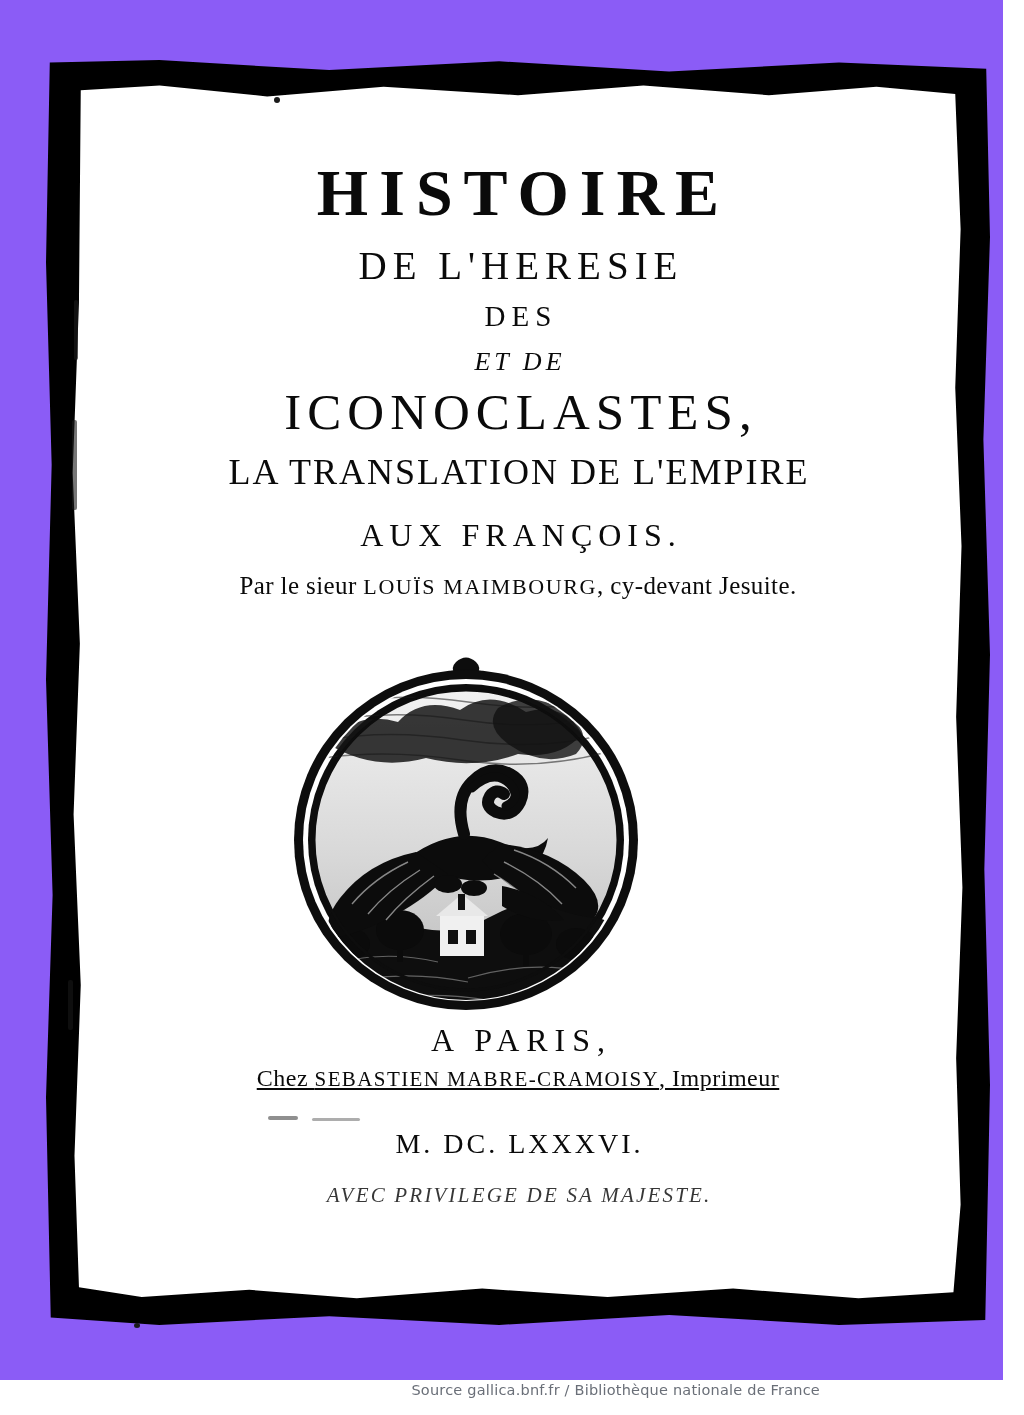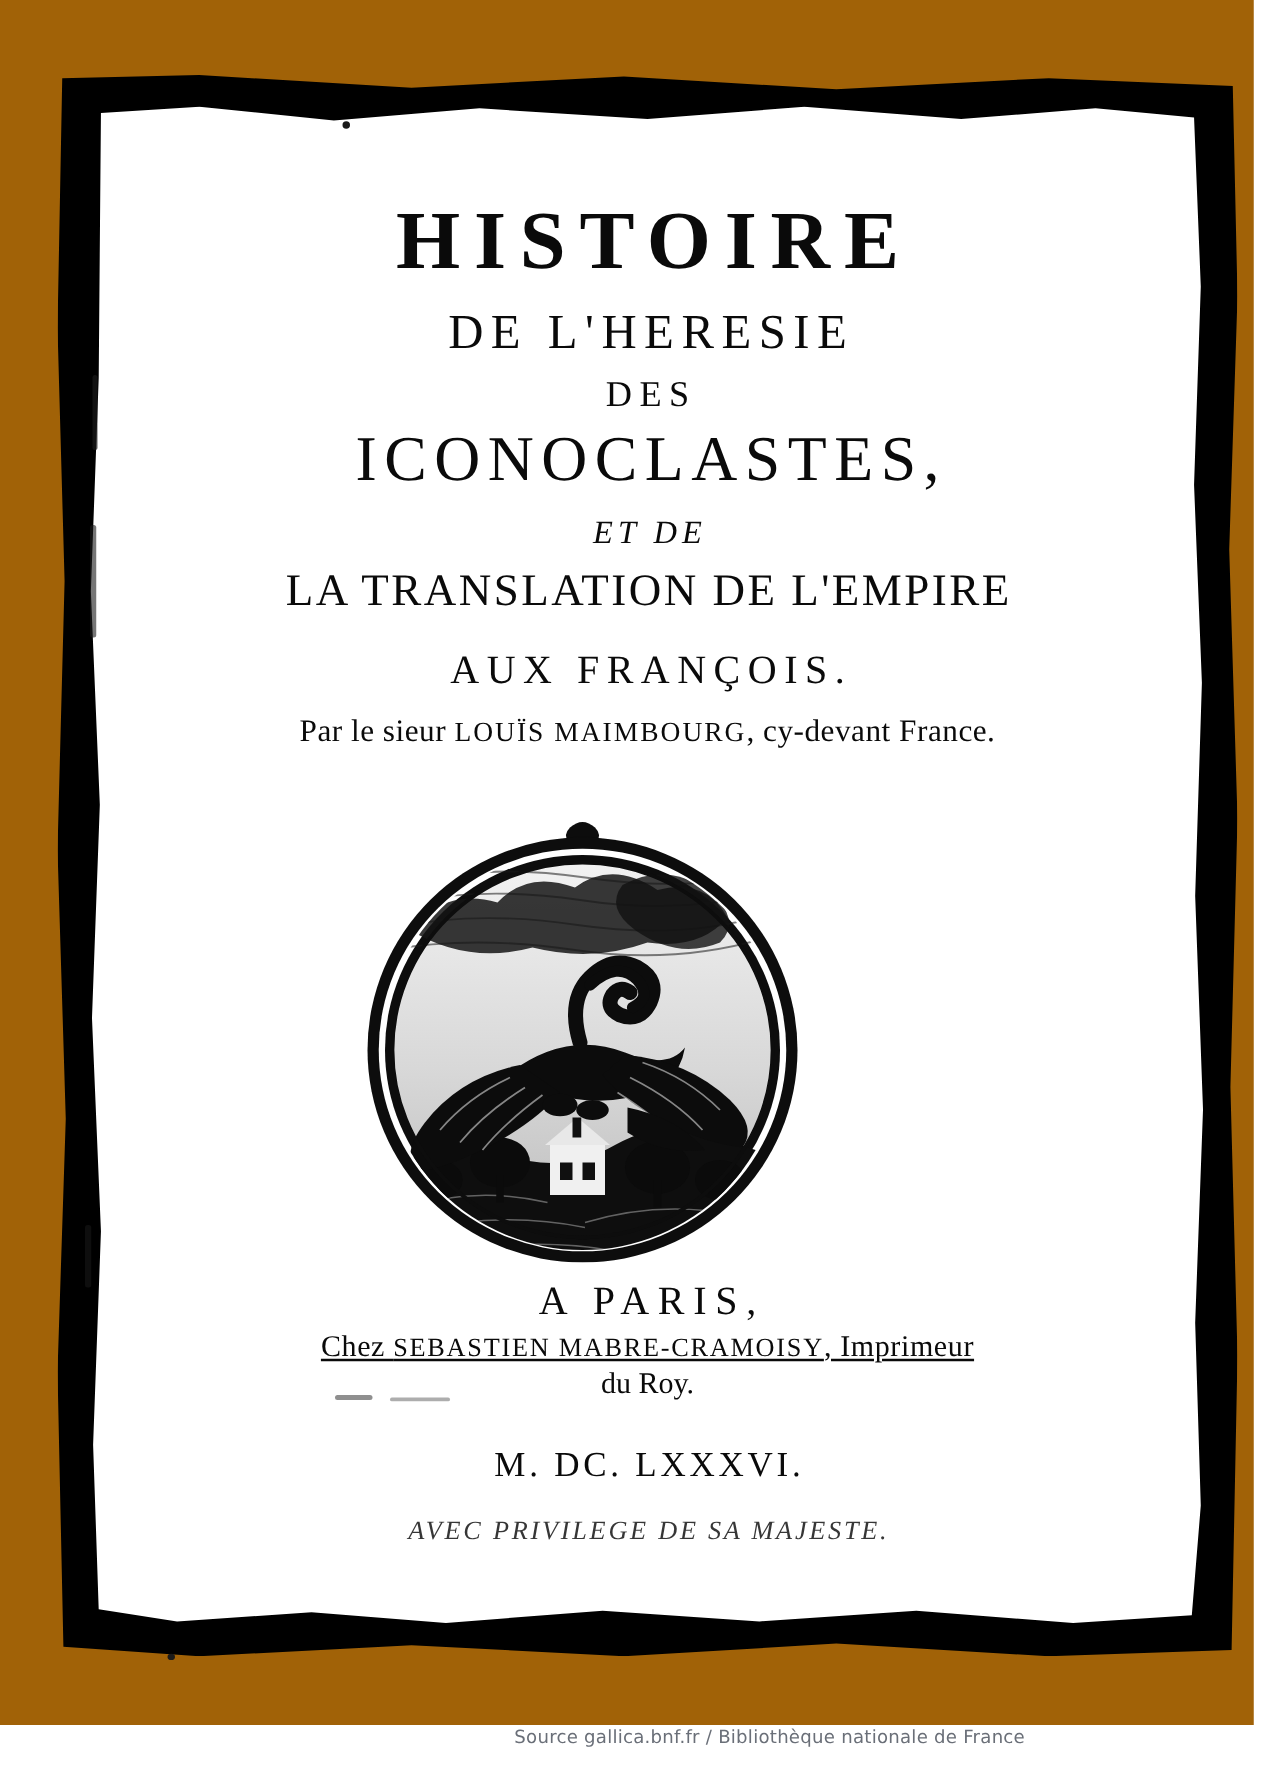--- a/index.html
+++ b/index.html
@@ -15,21 +15,21 @@
     overflow: hidden;
   }
 
   
   #scan {
     position: absolute;
     left: 0;
     top: 0;
     width: 1003px;
     height: 1380px;
-    background: #a16207;
+    background: #8b5cf6;
   }
 
   
   #black-frame {
     position: absolute;
     left: 46px;
     top: 60px;
     width: 944px;
     height: 1265px;
     background: #000000;
@@ -221,26 +221,26 @@
   <div class="speck" style="left:274px;top:97px;width:6px;height:6px;"></div>
   <div class="speck" style="left:134px;top:1323px;width:6px;height:5px;"></div>
   <div class="speck" style="left:74px;top:300px;width:4px;height:60px;border-radius:2px;opacity:.7;"></div>
   <div class="speck" style="left:72px;top:420px;width:5px;height:90px;border-radius:2px;opacity:.6;"></div>
   <div class="speck" style="left:68px;top:980px;width:5px;height:50px;border-radius:2px;opacity:.55;"></div>
 
   <div id="title-block">
     <span class="line" id="line-histoire">HISTOIRE</span>
     <span class="line" id="line-heresie">DE L'HERESIE</span>
     <span class="line" id="line-des">DES</span>
+    <span class="line" id="line-etde">ET DE</span>
     <span class="line" id="line-iconoclastes">ICONOCLASTES,</span>
-    <span class="line" id="line-etde">ET DE</span>
     <span class="line" id="line-translation">LA TRANSLATION DE L'EMPIRE</span>
     <span class="line" id="line-francois">AUX FRANÇOIS.</span>
 
-    <span class="line" id="line-author"><span>Par le sieur </span><span class="sc">LOUÏS MAIMBOURG</span><span>, cy-devant France.</span></span>
+    <span class="line" id="line-author"><span>Par le sieur </span><span class="sc">LOUÏS MAIMBOURG</span><span>, cy-devant Jesuite.</span></span>
   </div>
 
   <div id="device">
     <svg width="356" height="362" viewBox="0 0 356 362" xmlns="http://www.w3.org/2000/svg" aria-hidden="true">
       <defs>
         <clipPath id="ovalClip">
           <ellipse cx="178" cy="192" rx="160" ry="160"></ellipse>
         </clipPath>
         <linearGradient id="skyG" x1="0" y1="0" x2="0" y2="1">
           <stop offset="0%" stop-color="#f2f2f2"></stop>
@@ -322,21 +322,20 @@
 
       <ellipse cx="178" cy="192" rx="152" ry="150" fill="none" stroke="#0d0d0d" stroke-width="3"></ellipse>
     </svg>
   </div>
 
   <div id="imprint">
     <span class="line" id="line-paris">A  PARIS,</span>
 
     <span class="line" id="line-chez"><span>Chez </span><span class="sc">SEBASTIEN MABRE-CRAMOISY</span><span>, Imprimeur</span></span>
 
-    <span class="line" id="line-roy">du Roy.</span>
 
     <span class="line" id="line-date">M. DC. LXXXVI.</span>
     <span class="line" id="line-privilege">AVEC PRIVILEGE DE SA MAJESTE.</span>
   </div>
 
   <div class="smudge" style="left:268px;top:1116px;width:30px;height:4px;"></div>
   <div class="smudge" style="left:312px;top:1118px;width:48px;height:3px;opacity:.4;"></div>
 
 </div>
 

